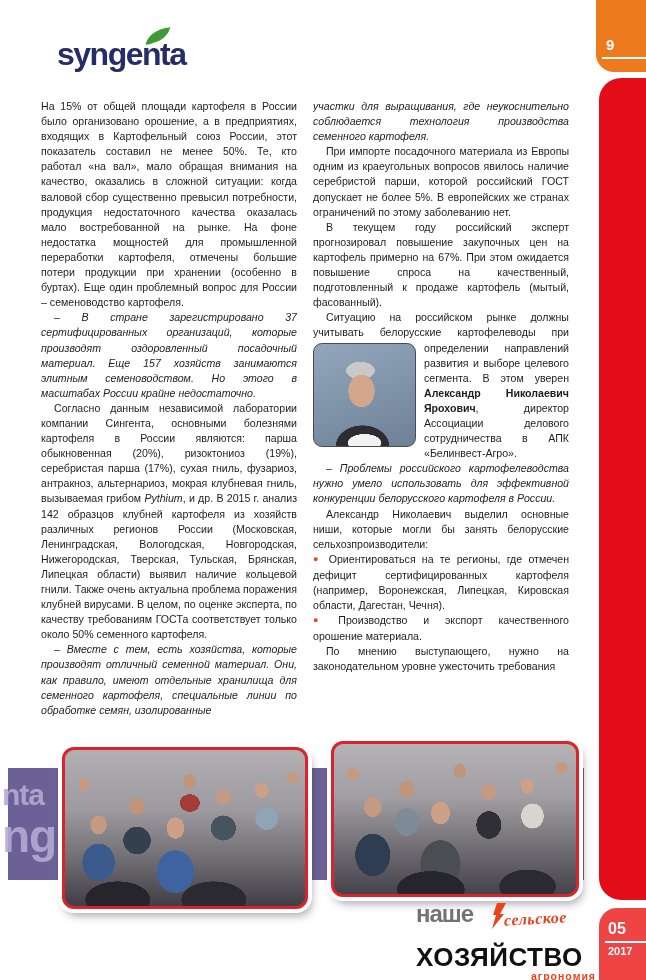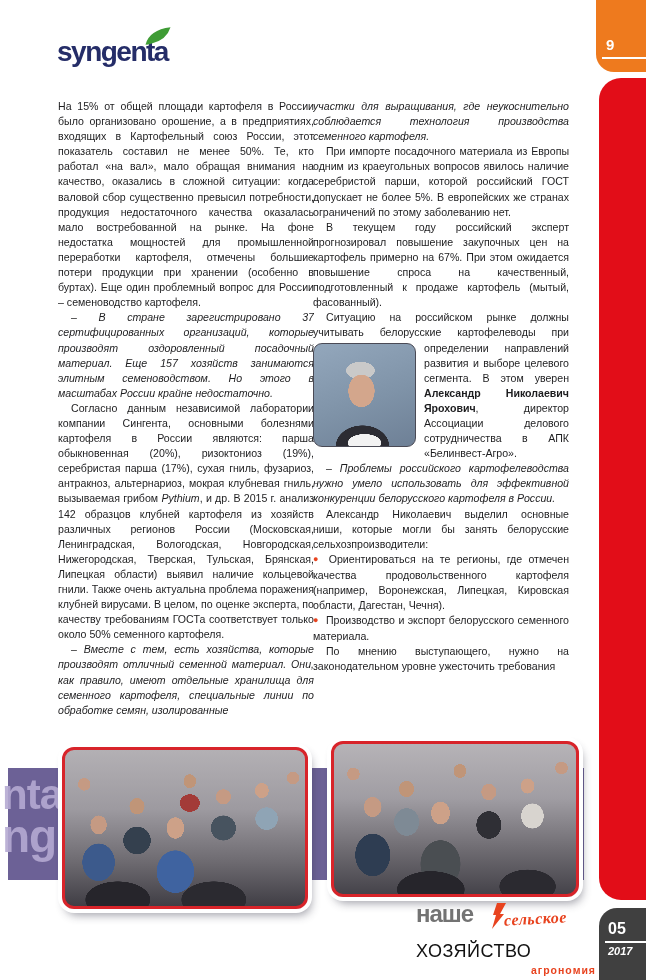--- a/index.html
+++ b/index.html
@@ -6,36 +6,36 @@
   .page{position:relative;width:646px;height:980px;background:#ffffff;overflow:hidden;
         font-family:"Liberation Sans",sans-serif;color:#1d1d1f;}
 
   
   .tab-top{position:absolute;left:596px;top:0;width:50px;height:72px;background:#ee7a1e;
            border-radius:0 0 0 18px;}
   .tab-top .num{position:absolute;left:10px;top:36px;font-size:15px;font-weight:bold;color:#fff;}
   .tab-top .rule{position:absolute;left:6px;right:0;top:57px;height:1.5px;background:#fff;}
   .rail-red{position:absolute;left:599px;top:78px;width:47px;height:822px;background:#e20d18;
             border-radius:22px 0 0 22px;}
-  .tab-bottom{position:absolute;left:599px;top:908px;width:47px;height:72px;background:#404040;
+  .tab-bottom{position:absolute;left:599px;top:908px;width:47px;height:72px;background:#ef4444;
               border-radius:18px 0 0 0;}
   .tab-bottom .issue{position:absolute;left:9px;top:12px;font-size:16px;font-weight:bold;color:#fff;}
   .tab-bottom .rule{position:absolute;left:6px;right:0;top:33px;height:1.5px;background:#fff;}
-  .tab-bottom .year{position:absolute;left:9px;top:37px;font-size:11px;font-weight:bold;color:#fff;font-style:italic;}
+  .tab-bottom .year{position:absolute;left:9px;top:37px;font-size:11px;font-weight:bold;color:#fff;}
 
   
   .syngenta{position:absolute;left:57px;top:28px;height:56px;}
-  .syngenta .word{font-size:28px;font-weight:bold;color:#252d68;letter-spacing:-1.5px;
+  .syngenta .word{font-size:32px;font-weight:bold;color:#252d68;letter-spacing:-1.5px;
                   position:relative;top:8px;}
   .syngenta svg{position:absolute;left:86px;top:-2px;}
 
   
   .col{position:absolute;top:99px;width:256px;font-size:10.6px;line-height:15.1px;
        text-align:justify;overflow:hidden;}
-  .col-left{left:58px;height:652px;}
+  .col-left{left:41px;height:652px;}
   .col-right{left:313px;height:668px;}
   .para{margin:0;text-indent:13px;}
   .para.noindent{text-indent:0;}
   .para.italic{font-style:italic;}
   .para.bullet{text-indent:0;}
   .dot{color:#e8431f;font-size:9px;margin-right:7px;position:relative;top:-1px;}
 
   
   .float-spacer{float:left;width:0;height:31px;}
   .portrait{float:left;clear:left;width:101px;height:102px;margin:2px 8px 3px 0;
@@ -43,21 +43,21 @@
             background:
               radial-gradient(ellipse 30px 16px at 50% 97%, #f2f2f2 55%, transparent 56%),
               radial-gradient(ellipse 44px 34px at 48% 100%, #2c2c33 60%, transparent 61%),
               radial-gradient(ellipse 21px 26px at 47% 46%, #d3a68c 62%, transparent 63%),
               radial-gradient(ellipse 23px 14px at 46% 26%, #c9c9c9 62%, transparent 63%),
               linear-gradient(160deg,#93a7bc 0%,#7f93a8 55%,#6e8096 100%);}
 
   
   .purple-band{position:absolute;left:8px;top:768px;width:576px;height:112px;background:#6c6196;}
   .watermark{position:absolute;left:-6px;top:8px;font-weight:bold;color:#b5aad2;opacity:.9;}
-  .watermark .l1{font-size:42px;line-height:38px;letter-spacing:-1px;}
+  .watermark .l1{font-size:30px;line-height:38px;letter-spacing:-1px;}
   .watermark .l2{font-size:46px;line-height:44px;letter-spacing:-1px;position:relative;}
   .watermark svg{position:absolute;left:96px;top:34px;}
 
   .crowd{position:absolute;border:3px solid #d8242a;border-radius:12px;
          box-shadow:0 0 0 4px #ffffff, 3px 6px 10px rgba(40,40,60,.45);}
   .crowd-1{left:62px;top:747px;width:240px;height:156px;
     background:
       radial-gradient(ellipse 46px 26px at 22% 96%, #26252b 70%, transparent 71%),
       radial-gradient(ellipse 46px 26px at 62% 96%, #2b2a30 70%, transparent 71%),
       radial-gradient(ellipse 26px 30px at 14% 72%, #3c5a8c 62%, transparent 63%),
@@ -94,22 +94,22 @@
       radial-gradient(ellipse 10px 10px at 94% 16%, #c59a83 62%, transparent 63%),
       linear-gradient(180deg,#b6b3b7 0%,#a09da3 36%,#6f6c72 70%,#45434a 100%);}
 
   
   .mag-logo{position:absolute;left:416px;top:901px;width:180px;height:76px;}
   .mag-logo .nashe{font-size:24px;font-weight:bold;color:#737373;letter-spacing:-1px;line-height:26px;}
   .mag-logo .bolt{position:absolute;left:76px;top:2px;}
   .mag-logo .selskoe{position:absolute;left:88px;top:9px;font-family:"Liberation Serif",serif;
                      font-style:italic;font-weight:bold;font-size:16px;color:#e8431f;
                      transform:rotate(-3deg);letter-spacing:0.5px;}
-  .mag-logo .hoz{font-size:18px;font-weight:normal;color:#111;letter-spacing:0.5px;
-                 line-height:24px;margin-top:12px;}
+  .mag-logo .hoz{font-size:26px;font-weight:bold;color:#111;letter-spacing:0.5px;
+                 line-height:24px;margin-top:18px;}
   .mag-logo .agro{font-size:10.5px;font-weight:bold;color:#e8431f;letter-spacing:1px;margin-top:1px;text-align:right;}
 </style>
 </head>
 <body>
 
 <div class="page">
 
   <div class="tab-top">
     <span class="num">9</span>
     <span class="rule"></span>
@@ -134,22 +134,22 @@
       <p class="para normal"><span>Согласно данным независимой лаборатории компании Сингента, основными болезнями картофеля в России являются: парша обыкновенная (20%), ризоктониоз (19%), серебристая парша (17%), сухая гниль, фузариоз, антракноз, альтернариоз, мокрая клубневая гниль, вызываемая грибом </span><span style="font-style: italic;">Pythium</span><span>, и др. В 2015 г. анализ 142 образцов клубней картофеля из хозяйств различных регионов России (Московская, Ленинградская, Вологодская, Новгородская, Нижегородская, Тверская, Тульская, Брянская, Липецкая области) выявил наличие кольцевой гнили. Также очень актуальна проблема поражения клубней вирусами. В целом, по оценке эксперта, по качеству требованиям ГОСТа соответствует только около 50% семенного картофеля.</span></p>
       <p class="para italic"><span>– Вместе с тем, есть хозяйства, которые производят отличный семенной материал. Они, как правило, имеют отдельные хранилища для семенного картофеля, специальные линии по обработке семян, изолированные</span></p>
     </div>
   <div class="col col-right" id="col-right">
       <p class="para italic noindent"><span>участки для выращивания, где неукоснительно соблюдается технология производства семенного картофеля.</span></p>
       <p class="para normal"><span>При импорте посадочного материала из Европы одним из краеугольных вопросов явилось наличие серебристой парши, которой российский ГОСТ допускает не более 5%. В европейских же странах ограничений по этому заболеванию нет.</span></p>
       <p class="para normal"><span>В текущем году российский эксперт прогнозировал повышение закупочных цен на картофель примерно на 67%. При этом ожидается повышение спроса на качественный, подготовленный к продаже картофель (мытый, фасованный).</span></p>
       <p class="para normal"><span class="float-spacer"></span><span class="portrait"></span><span>Ситуацию на российском рынке должны учитывать белорусские картофелеводы при определении направлений развития и выборе целевого сегмента. В этом уверен </span><span style="font-weight: 700;">Александр Николаевич Ярохович</span><span>, директор Ассоциации делового сотрудничества в АПК «Белинвест-Агро».</span></p>
       <p class="para italic"><span>– Проблемы российского картофелеводства нужно умело использовать для эффективной конкуренции белорусского картофеля в России.</span></p>
       <p class="para normal"><span>Александр Николаевич выделил основные ниши, которые могли бы занять белорусские сельхозпроизводители:</span></p>
-      <p class="para bullet"><span class="dot">●</span><span>Ориентироваться на те регионы, где отмечен качества продовольственного картофеля (например, Воронежская, Липецкая, Кировская области, Дагестан, Чечня).</span></p>
-      <p class="para bullet"><span class="dot">●</span><span>Производство и экспорт белорусского семенного материала.</span></p>
+      <p class="para bullet"><span class="dot">●</span><span>Ориентироваться на те регионы, где отмечен дефицит сертифицированных картофеля (например, Воронежская, Липецкая, Кировская области, Дагестан, Чечня).</span></p>
+      <p class="para bullet"><span class="dot">●</span><span>Производство и экспорт качественного орошение материала.</span></p>
       <p class="para normal"><span>По мнению выступающего, нужно на законодательном уровне ужесточить требования</span></p>
     </div>
 
   <div class="purple-band">
     <div class="watermark">
       <div class="l1">nta</div>
       <div class="l2">nge</div>
       <svg width="26" height="16" viewBox="0 0 24 16">
         <path d="M2 15 Q5 3 22 1 Q19 11 7 14 Q4 15 2 15 Z" fill="#3f9c35"></path>
       </svg>

